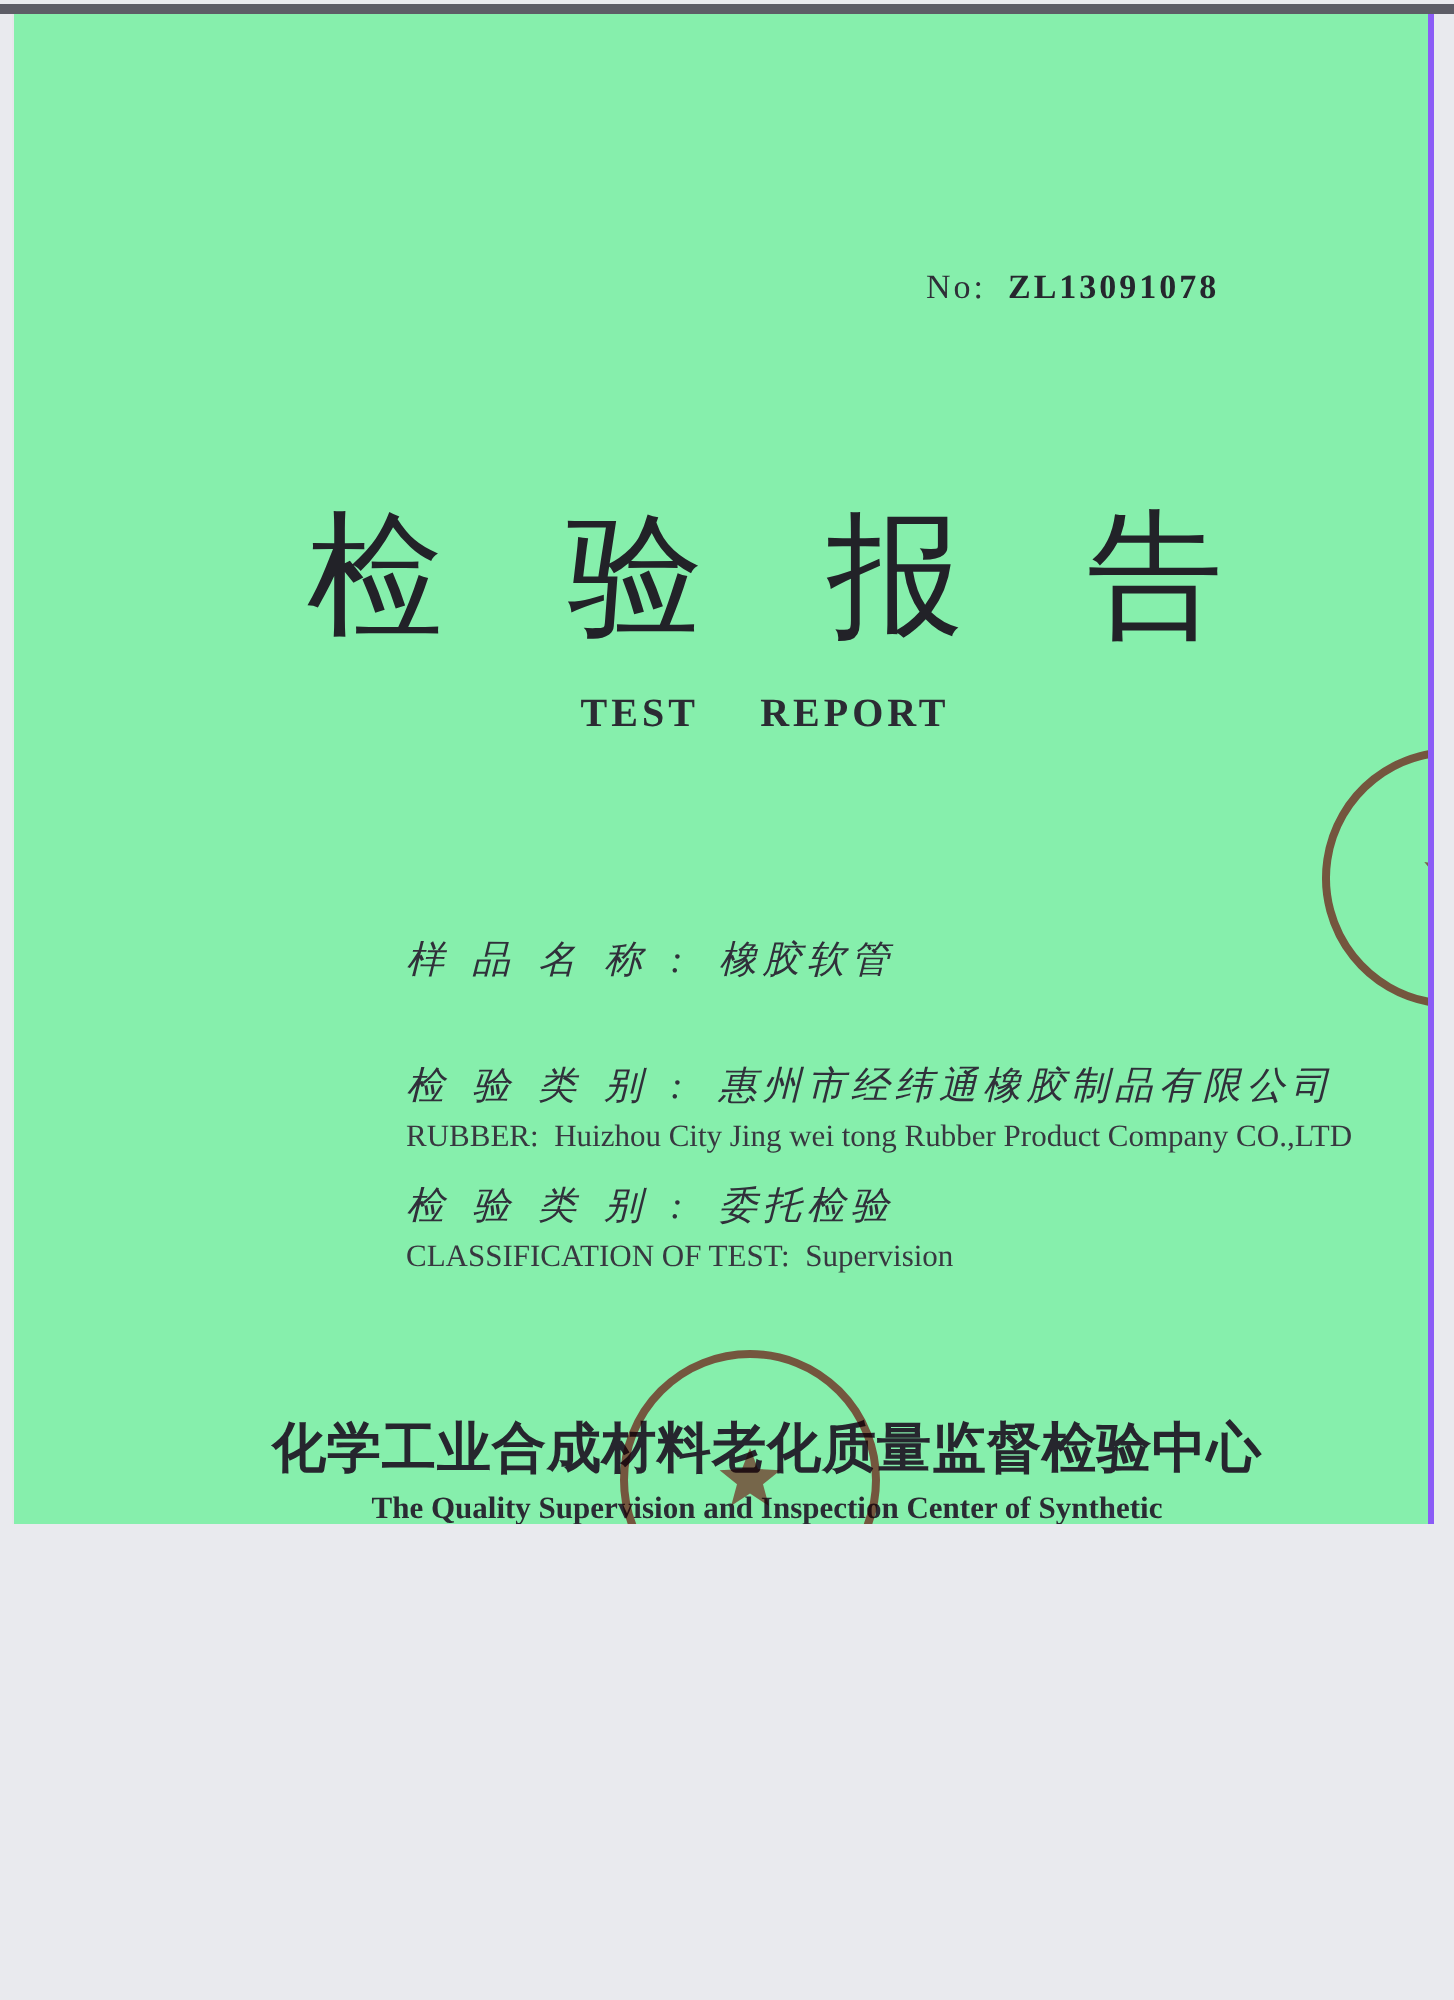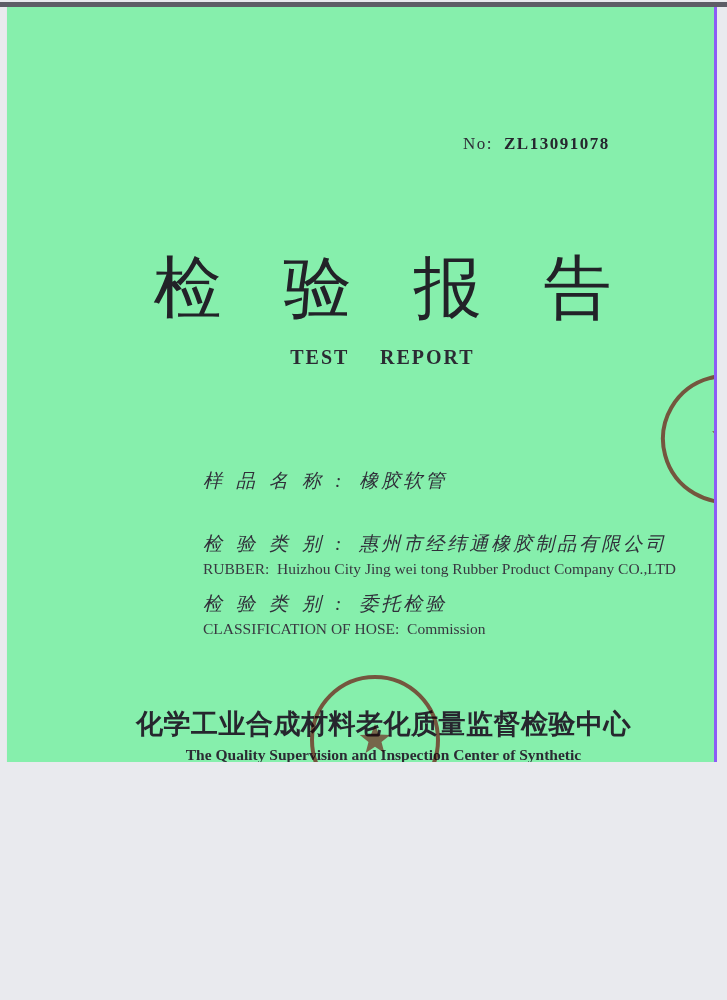--- a/index.html
+++ b/index.html
@@ -84,21 +84,21 @@
     <div class="zh-line">
       <span class="zh-label">检验类别:</span><span class="zh-value">惠州市经纬通橡胶制品有限公司</span>
     </div>
     <div class="en-line">RUBBER:  Huizhou City Jing wei tong Rubber Product Company CO.,LTD</div>
   </div>
 
   <div class="field-row row-3">
     <div class="zh-line">
       <span class="zh-label">检验类别:</span><span class="zh-value">委托检验</span>
     </div>
-    <div class="en-line">CLASSIFICATION OF HOSE:  Commission</div>
+    <div class="en-line">CLASSIFICATION OF TEST:  Supervision</div>
   </div>
 
   <div class="org-block">
     <div class="org-zh">化学工业合成材料老化质量监督检验中心</div>
     <div class="org-en first">The Quality Supervision and Inspection Center of Synthetic</div>
     <div class="org-en">Material Ageing of Chemical Industry</div>
   </div>
 
   <svg class="stamp stamp-bottom" width="150" height="150" viewBox="0 0 150 150" xmlns="http://www.w3.org/2000/svg" xmlns:xlink="http://www.w3.org/1999/xlink">
     <circle cx="75" cy="75" r="63" fill="none" stroke-width="4" stroke="#d94a4a"></circle>

